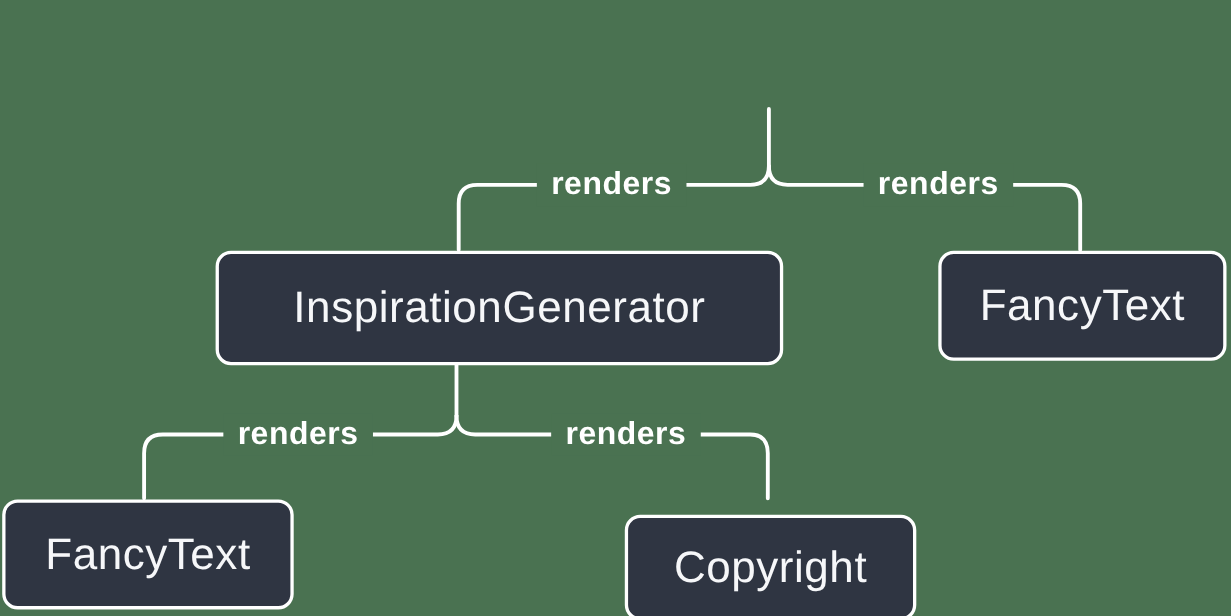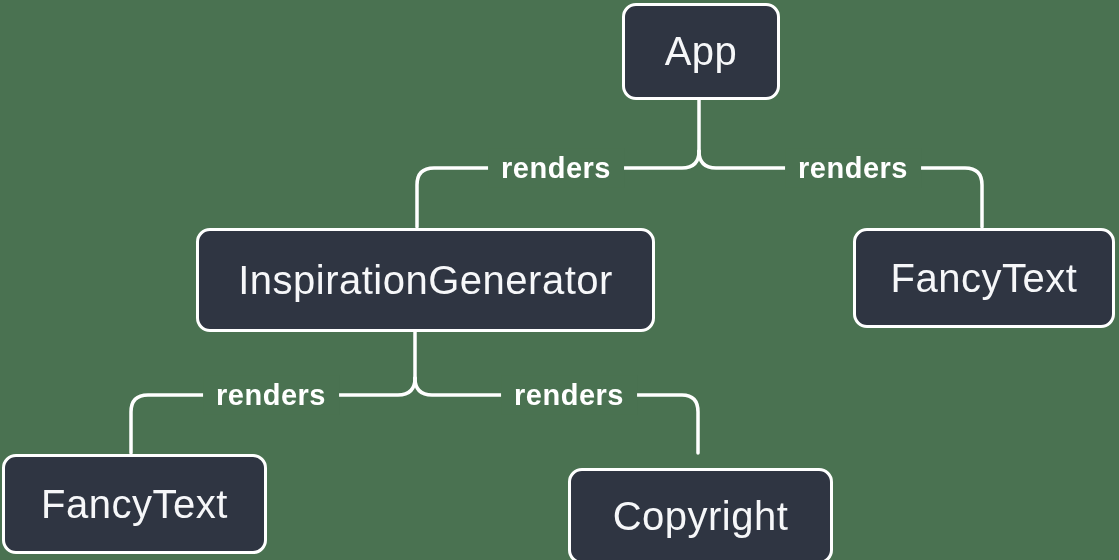--- a/index.html
+++ b/index.html
@@ -43,21 +43,21 @@
     justify-content: center;
   }
   .node-label {
     color: var(--node-text);
     font-size: 40px;
     font-weight: 500;
     letter-spacing: 0.5px;
     white-space: nowrap;
   }
   .node-app                 { left: 622px; top: 3px;   width: 158px; height: 97px;  }
-  .node-inspiration         { left: 196px; top: 228px; width: 459px; height: 104px; }
+  .node-inspiration         { left: 196px; top: 228px; width: 516px; height: 104px; }
   .node-fancytext-top       { left: 853px; top: 228px; width: 262px; height: 100px; }
   .node-fancytext-bottom    { left: 2px;   top: 454px; width: 265px; height: 100px; }
   .node-copyright           { left: 568px; top: 468px; width: 265px; height: 96px;  }
   .edge-label {
     position: absolute;
     transform: translate(-50%, -50%);
     background: var(--background);
     color: var(--label-text);
     font-size: 29px;
     font-weight: 700;
@@ -82,23 +82,20 @@
     <path class="edge-path" d="M 415,331 V 378"></path>
     <path class="edge-path" d="M 415,378 Q 415,395 398,395 H 148 Q 131,395 131,412 V 453"></path>
     <path class="edge-path" d="M 415,378 Q 415,395 432,395 H 682 Q 698,395 698,412 V 453"></path>
   </svg>
 
   <div class="edge-label edge-label-1">renders</div>
   <div class="edge-label edge-label-2">renders</div>
   <div class="edge-label edge-label-3">renders</div>
   <div class="edge-label edge-label-4">renders</div>
 
-  <div class="node node-app">
-    <span class="node-label">App</span>
-  </div>
 
   <div class="node node-inspiration">
     <span class="node-label">InspirationGenerator</span>
   </div>
 
   <div class="node node-fancytext-top">
     <span class="node-label">FancyText</span>
   </div>
 
   <div class="node node-fancytext-bottom">

